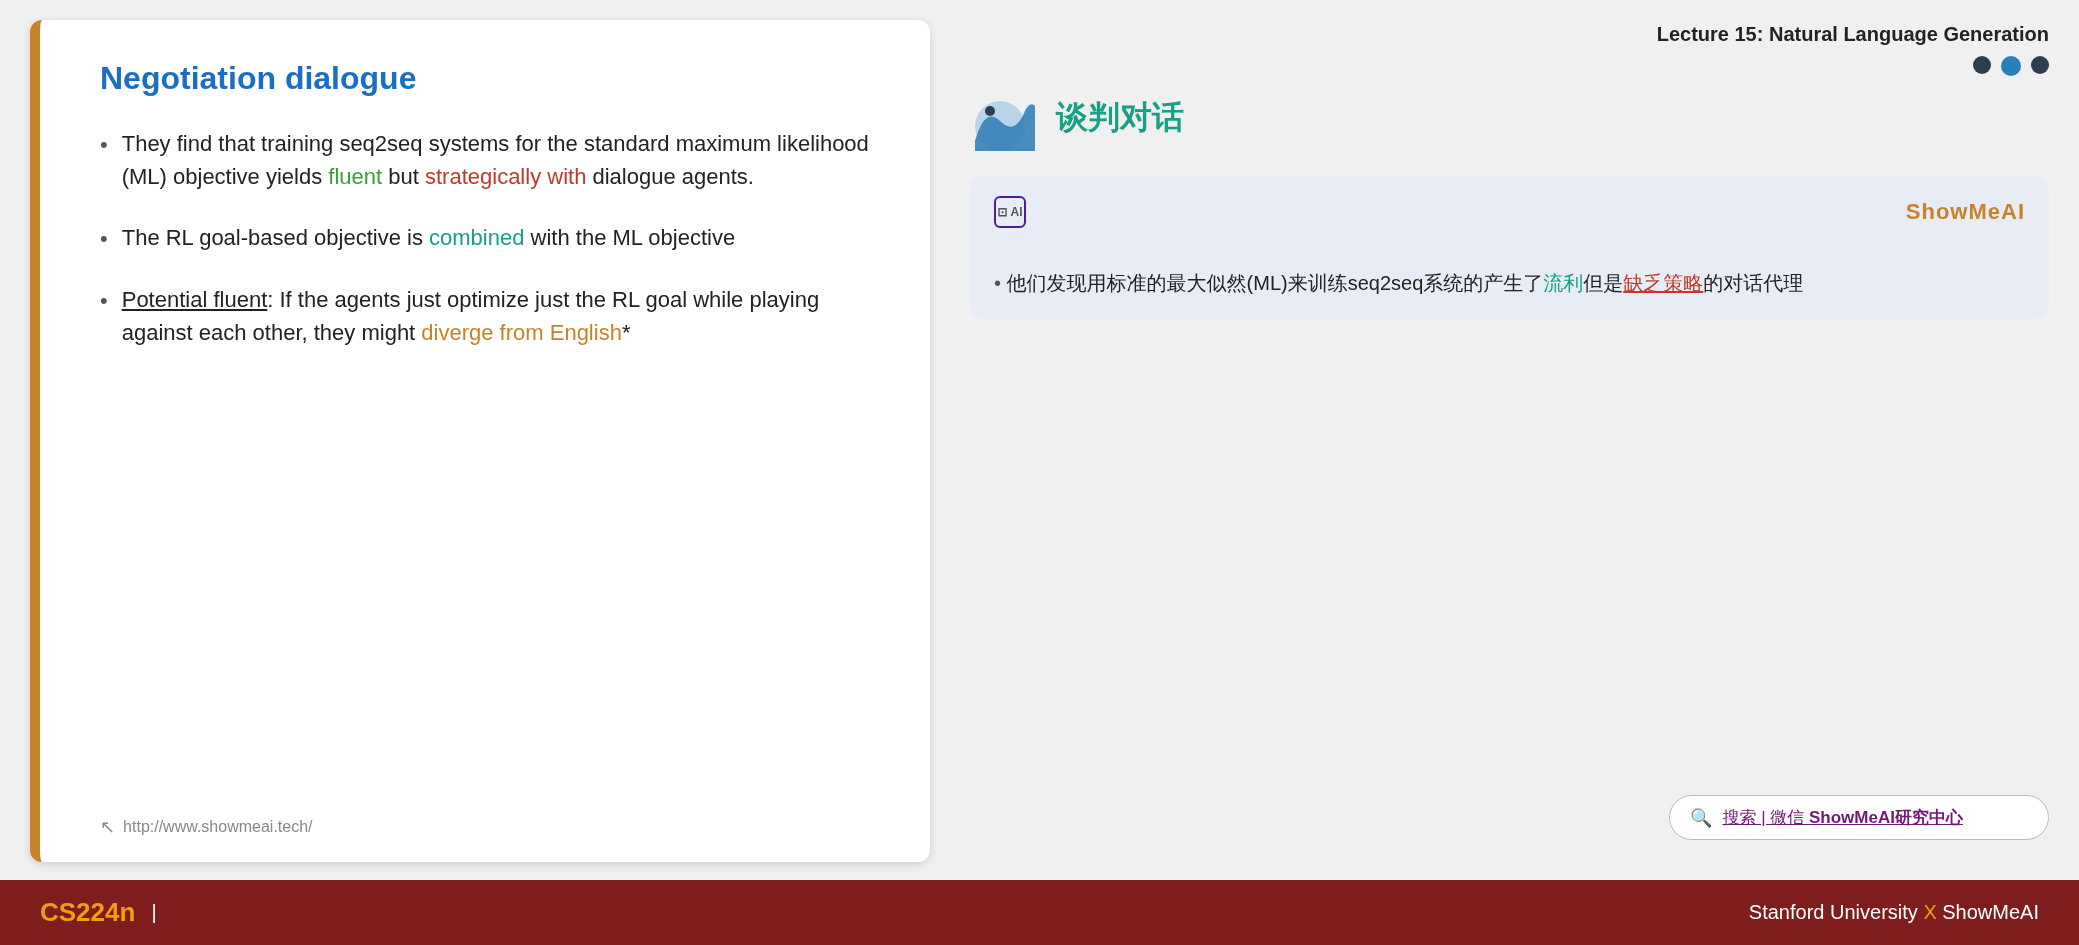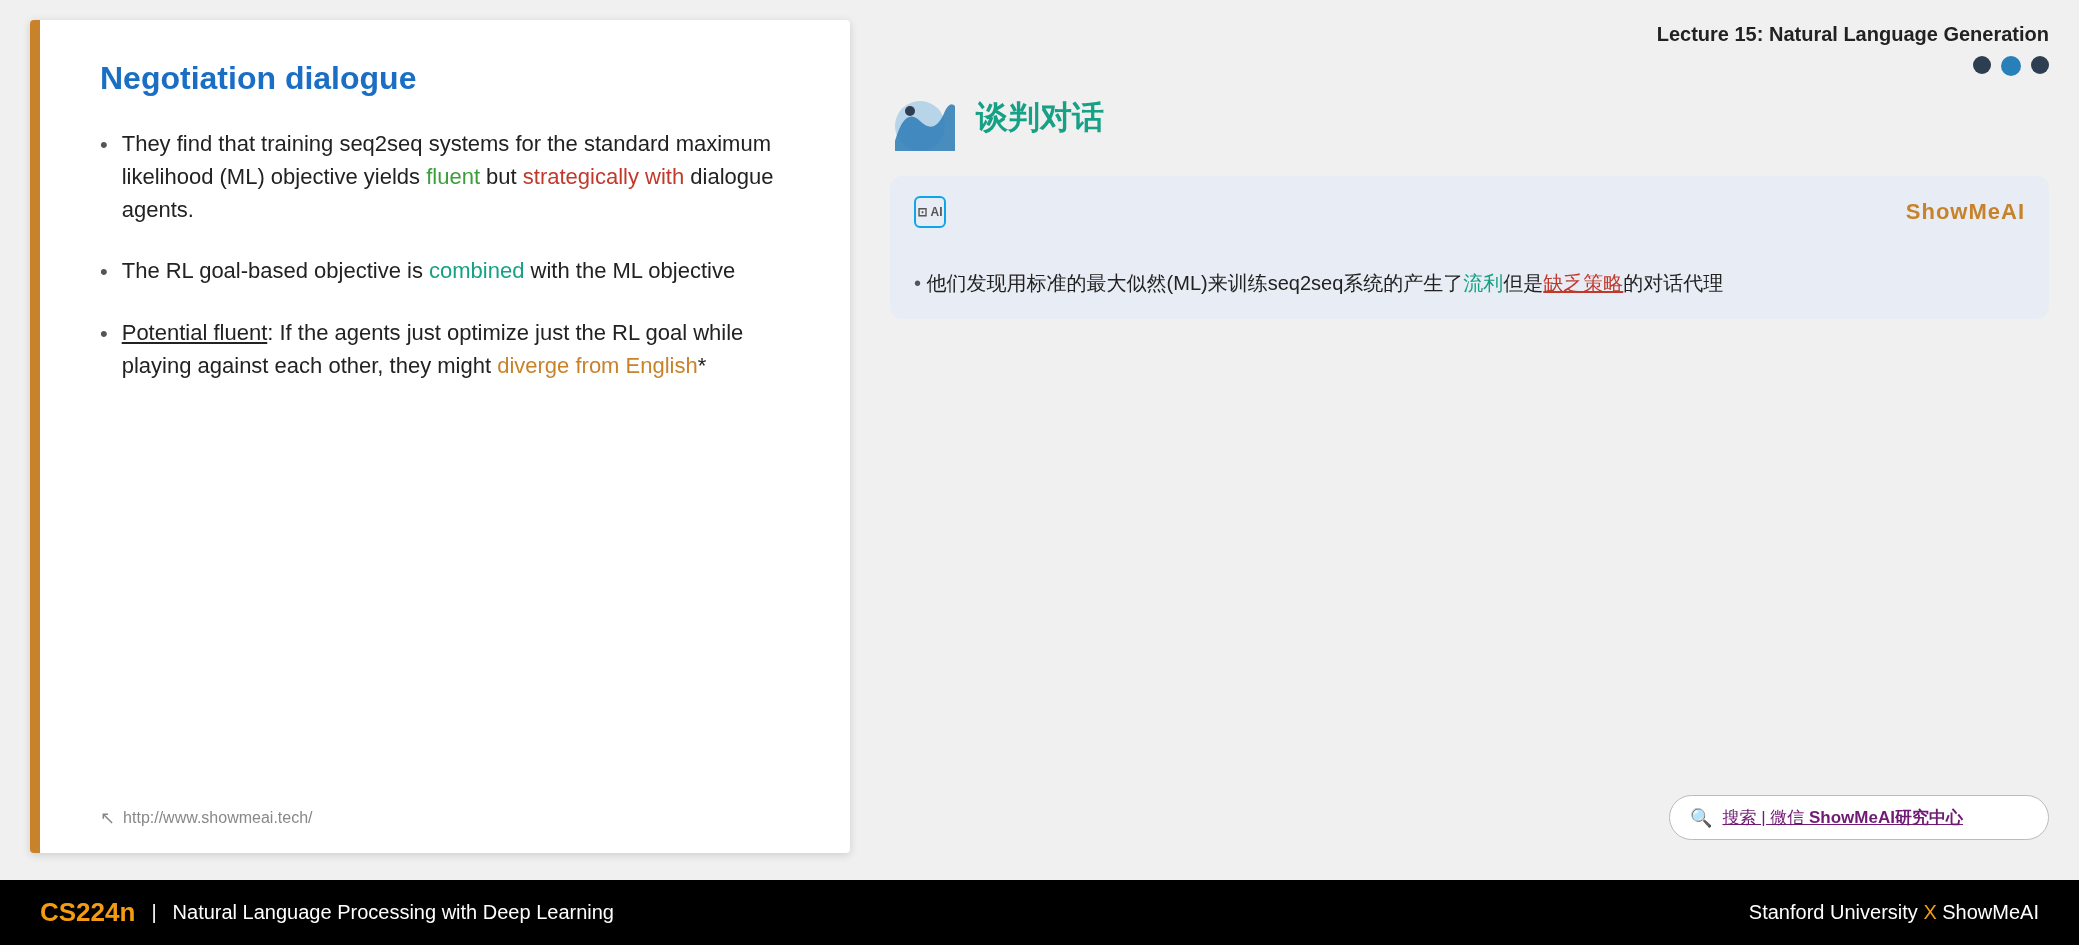--- a/index.html
+++ b/index.html
@@ -15,24 +15,24 @@
     
     .main-area {
       display: flex;
       width: 100%;
       height: 880px;
       background: #f0f0f0;
     }
 
     
     .slide-panel {
-      width: 820px;
-      margin: 20px 20px 27px 30px;
+      width: 900px;
+      margin: 20px 20px 18px 30px;
       background: #fff;
-      border-radius: 4px;
+      border-radius: 12px;
       box-shadow: 0 2px 8px rgba(0,0,0,0.15);
       position: relative;
       padding: 40px 50px 40px 60px;
       border-left: 10px solid #c8832a;
     }
 
     .slide-title {
       font-size: 32px;
       font-weight: 700;
       color: #1a6fc4;
@@ -150,21 +150,21 @@
     .chat-header {
       display: flex;
       align-items: center;
       justify-content: space-between;
       margin-bottom: 12px;
     }
 
     .ai-icon {
       width: 32px;
       height: 32px;
-      border: 2px solid #0ea5e9;
+      border: 2px solid #4c1d95;
       border-radius: 6px;
       display: flex;
       align-items: center;
       justify-content: center;
       font-size: 12px;
       color: #555;
       font-weight: bold;
     }
 
     .showmeai-brand {
@@ -214,21 +214,21 @@
     .search-text {
       font-size: 17px;
       color: #701a75;
       text-decoration: underline;
     }
 
     
     .footer {
       width: 100%;
       height: 65px;
-      background: #000000;
+      background: #7f1d1d;
       display: flex;
       align-items: center;
       justify-content: space-between;
       padding: 0 40px;
       position: absolute;
       bottom: 0;
       left: 0;
     }
 
     .footer-left {
@@ -373,20 +373,19 @@
         </div>
       </div>
     </div>
   </div>
 </div>
 
 <div class="footer">
   <div class="footer-left">
     <span class="footer-cs">CS224n</span>
     <span class="footer-divider">|</span>
-    <span>Natural Language Processing with Deep Learning</span>
   </div>
   <div class="footer-right">
     <span>Stanford University</span>
     <span class="footer-x"> X </span>
     <span>ShowMeAI</span>
   </div>
 </div>
 
 </body></html>

